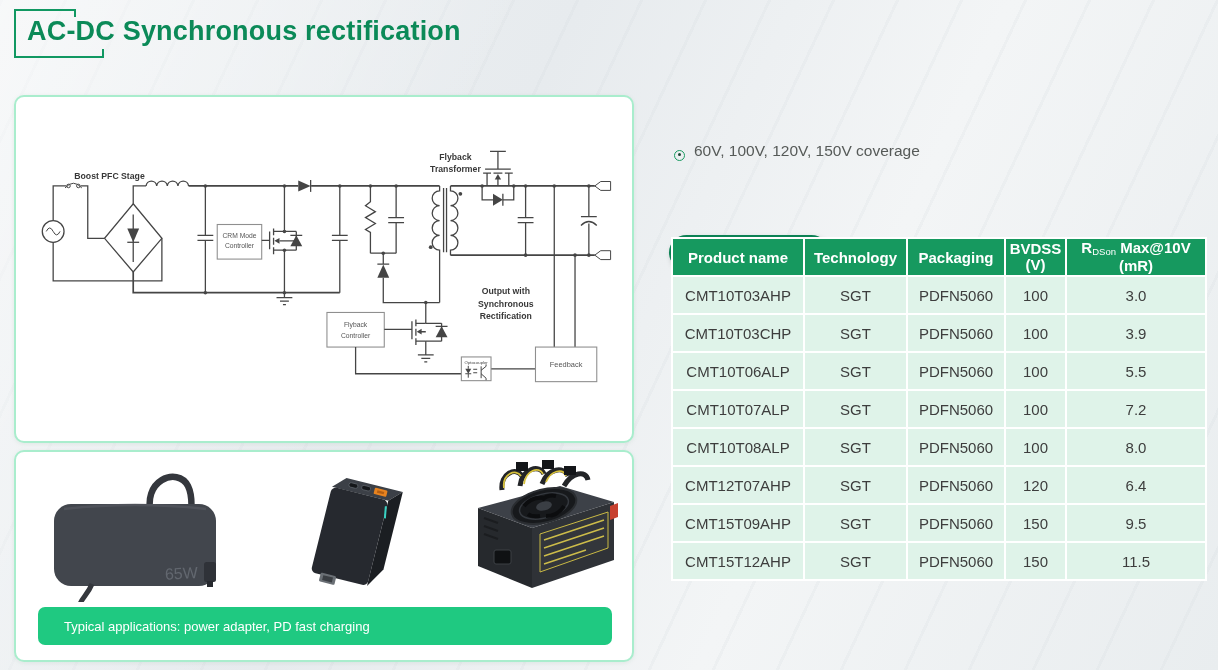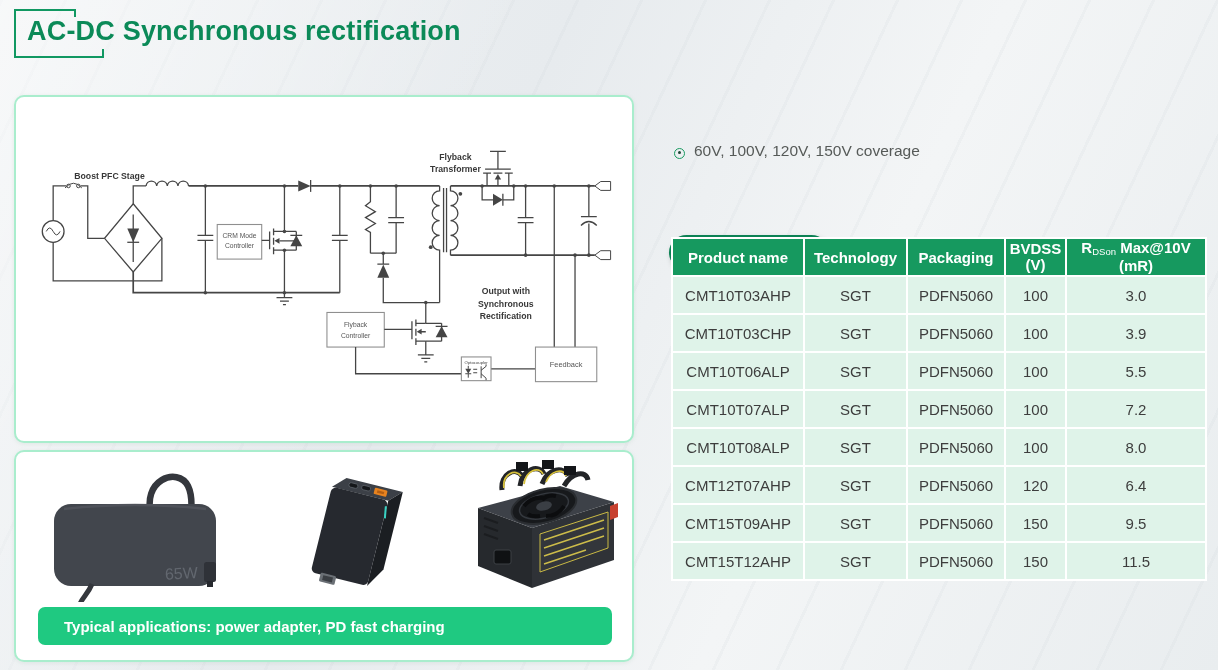--- a/index.html
+++ b/index.html
@@ -49,21 +49,21 @@
     background:#0c8154;color:#fff;font-size:18px;font-weight:bold;
     display:flex;align-items:center;justify-content:center;
     box-shadow:2px 3px 5px rgba(70,80,75,.35);
   }
   .pill-features{left:669px;top:96px;}
   .pill-products{left:669px;top:202px;margin-top:33px;}
   .feature-list{
     position:absolute;left:672px;top:142px;margin:0;padding:0;list-style:none;
     width:540px;font-size:15.5px;color:#565a58;
   }
-  .feature-list li{display:flex;align-items:center;line-height:18.5px;}
+  .feature-list li{display:flex;align-items:flex-end;line-height:18.5px;}
   .b-icon{
     flex:0 0 auto;width:9px;height:9px;margin:4px 9px 0 2px;border-radius:50%;
     border:1.6px solid #189a60;position:relative;
   }
   .b-icon::after{
     content:"";position:absolute;left:2.5px;top:2px;width:3.5px;height:3.5px;
     border-radius:50%;background:#1c4634;
   }
   
   .products-table{
@@ -77,21 +77,21 @@
   }
   .products-table td{
     background:#dff3e9;color:#3d3d3d;font-size:15px;text-align:center;
     vertical-align:middle;height:34px;border:2px solid #fff;margin-top:30px;
   }
   .ln{display:block;line-height:16px;}
   .sub{font-size:9.5px;font-weight:normal;position:relative;bottom:-2px;}
   
   .apps-banner{
     position:absolute;left:22px;top:155px;width:574px;height:38px;
-    background:#1fc981;border-radius:7px;color:#fff;font-size:15px;font-weight:bold;
+    background:#1fc981;border-radius:7px;color:#fff;font-size:13px;font-weight:normal;
     display:flex;align-items:center;padding-left:26px;box-sizing:border-box;
   }
 </style>
 </head>
 <body>
 
 <div class="page">
 
   <div class="bk bk1"></div>
   <div class="bk bk2"></div>

